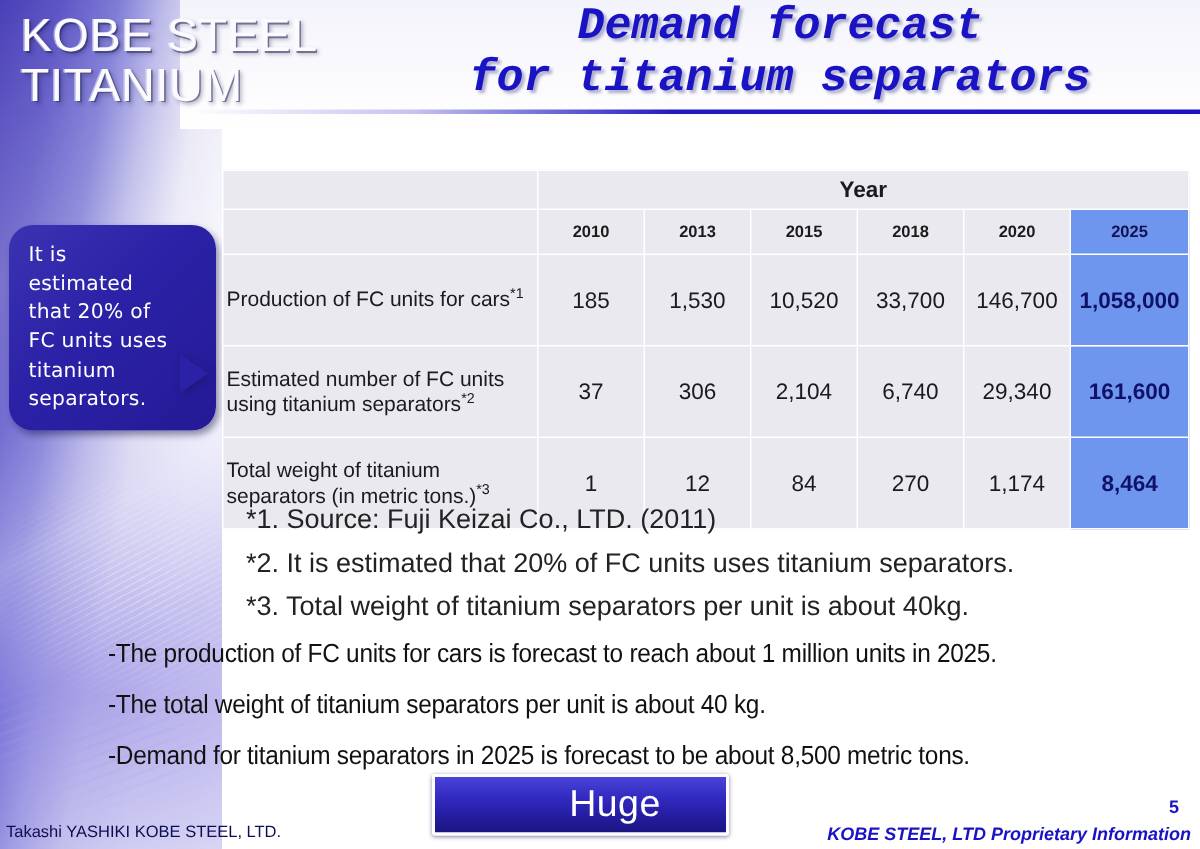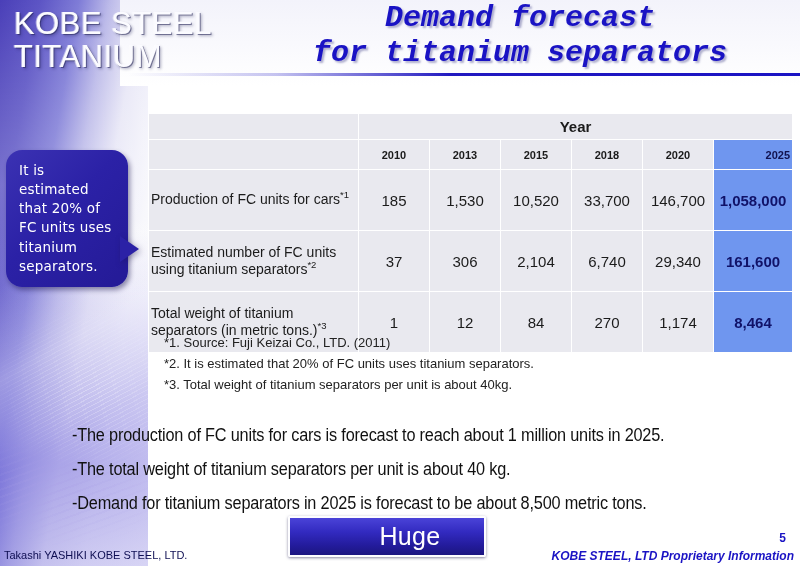--- a/index.html
+++ b/index.html
@@ -125,21 +125,21 @@
     position: absolute;
     left: 128px; top: 73px;
     width: 672px; height: 3px;
     background: linear-gradient(90deg, rgba(26,19,196,0) 0%, rgba(26,19,196,0.25) 22%, #2018c0 48%, #1a13c4 100%);
   }
 
   
   .callout {
     position: absolute;
     left: 6px; top: 150px;
-    width: 122px;
+    width: 138px;
     padding: 11px 10px 11px 13px;
     box-sizing: border-box;
     border-radius: 16px;
     background: linear-gradient(135deg, #3b32b3 0%, #2b21a6 45%, #241a96 100%);
     box-shadow: 2px 3px 5px rgba(20,15,70,0.45);
     color: #ffffff;
     font-family: "DejaVu Sans", sans-serif;
     font-size: 13.5px;
     line-height: 1.42;
     letter-spacing: 0.2px;
@@ -191,21 +191,20 @@
     background: #e9e9ef;
     text-align: center;
     font-size: 11px;
     font-weight: bold;
     height: 25px;
     color: #111;
   }
   .th-yrnum.hi, td.hi {
     background: #6f96ef;
     color: #10116b;
-    text-align: right;
   }
   .th-yrnum.hi { color: #11124f; }
   td.rowlabel {
     font-size: 14px;
     line-height: 1.25;
     padding: 7px 6px 7px 8px;
     text-align: left;
     vertical-align: middle;
     color: #1b1b1b;
   }
@@ -226,21 +225,21 @@
     vertical-align: super;
     line-height: 0;
   }
 
   
   .footnotes {
     position: absolute;
     left: 164px; top: 332px;
     width: 600px;
     font-family: "Liberation Sans", sans-serif;
-    font-size: 13px;
+    font-size: 18px;
     line-height: 1.62;
     color: #222;
   }
 
   
   .bullets {
     position: absolute;
     left: 72px; top: 418px;
     width: 724px;
     font-family: "Liberation Sans", sans-serif;

